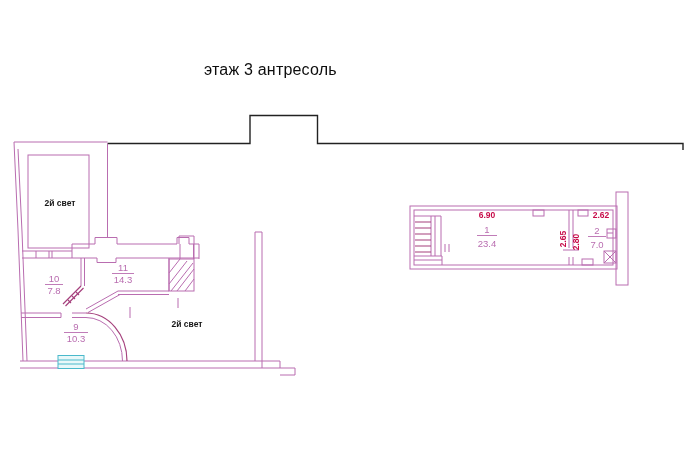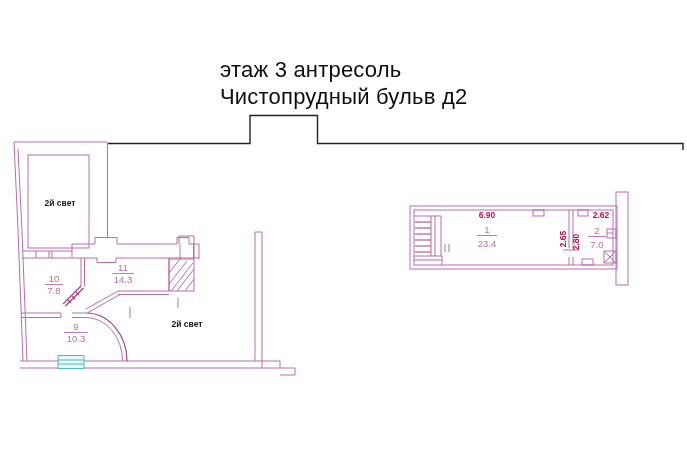--- a/index.html
+++ b/index.html
@@ -1,38 +1,37 @@
 <!DOCTYPE html>
 <html style="--wall: #b96db0; --accent: #a5417d; --dimension: #c70b49; --window: #4ab9cb; --windowFill: #e8f8f9; --outline: #222222; --titleText: #0d0d0d;"><head>
 <meta charset="utf-8">
 <style>
   html,body{margin:0;padding:0;background:#ffffff;}
   .page{position:relative;width:687px;height:457px;background:#ffffff;overflow:hidden;
         font-family:"Liberation Sans",sans-serif;}
-  .title{position:absolute;left:220px;top:56px;font-size:22px;line-height:27px;
+  .title{position:absolute;left:204px;top:56px;font-size:16px;line-height:27px;
          color:var(--titleText,#0d0d0d);letter-spacing:0.2px;}
   svg{position:absolute;left:0;top:0;}
   .w   {stroke:var(--wall,#b96db0);fill:none;stroke-width:1;}
   .acc {stroke:var(--accent,#a5417d);fill:none;stroke-width:1.2;}
   .blk {stroke:var(--outline,#222222);fill:none;stroke-width:1.4;}
   .cyn {stroke:var(--window,#4ab9cb);fill:none;stroke-width:1;}
   .cynbox{fill:var(--windowFill,#e8f8f9);stroke:var(--window,#4ab9cb);stroke-width:1;}
   .rl  {stroke:var(--wall,#b96db0);stroke-width:0.9;}
   text.room {fill:var(--wall,#b96db0);font:9.5px "Liberation Sans",sans-serif;text-anchor:middle;}
   text.dim  {fill:var(--dimension,#c70b49);font:bold 8.5px "Liberation Sans",sans-serif;text-anchor:middle;}
   text.light{fill:#161616;font:bold 8.5px "Liberation Sans",sans-serif;text-anchor:middle;}
 </style>
 </head>
 <body>
 
 <div class="page">
 
   <div class="title">
     <div>этаж 3 антресоль</div>
-    <div>Чистопрудный бульв д2</div>
   </div>
 
   <svg width="687" height="457" viewBox="0 0 687 457">
 
     <g>
       <path class="blk" d="M107.5,143.5 H250 V115.5 H317.5 V143.5 H683 V150"></path>
     </g>
 
     <g>
 

